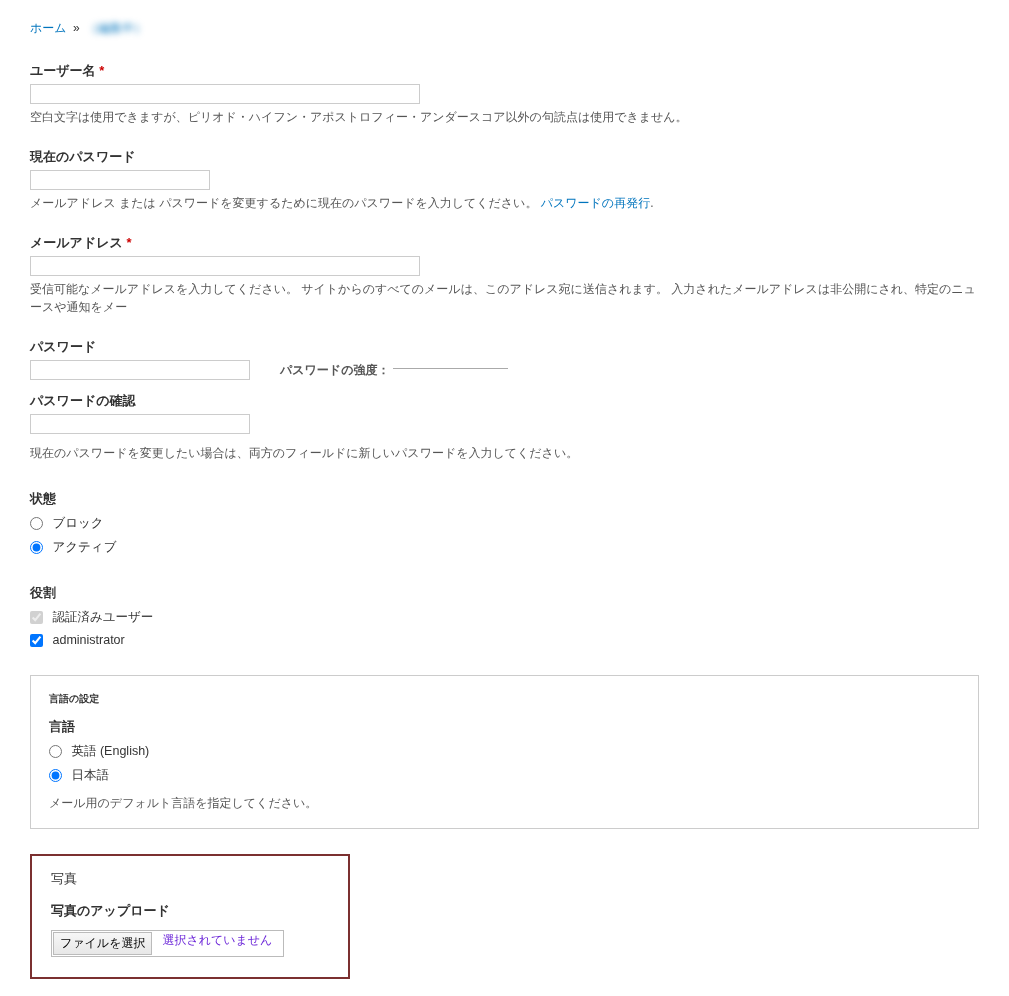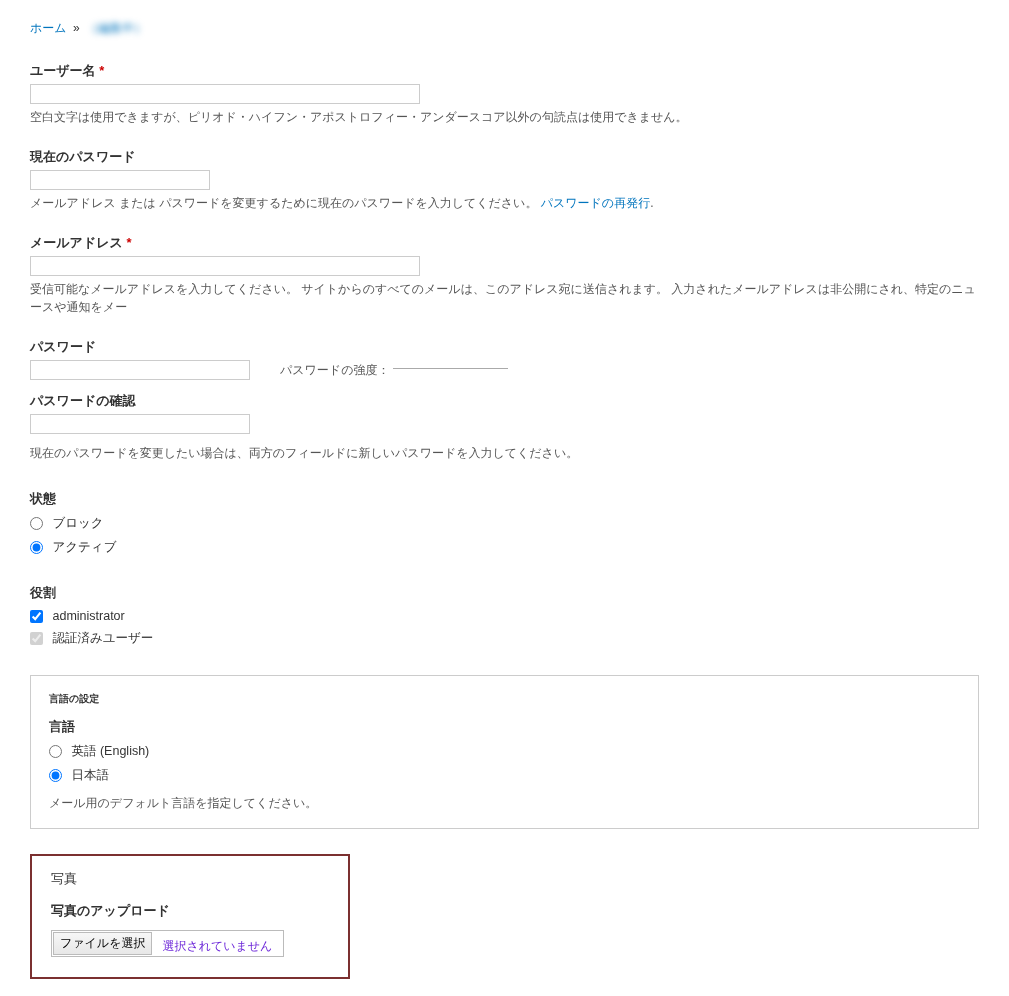--- a/index.html
+++ b/index.html
@@ -35,21 +35,21 @@
     .text-input.short { width: 180px; }
     .text-input.medium { width: 220px; }
     .description {
       font-size: 12px;
       color: #555;
       margin-top: 4px;
       line-height: 1.5;
     }
     .link { color: #0074bd; text-decoration: none; }
     .pw-row { display: flex; align-items: center; }
-    .pw-strength-block { margin-left: 30px; font-size: 12px; color: #555; }
+    .pw-strength-block { margin-left: 30px; font-size: 12px; color: #555; font-weight: bold; }
     .strength-bar {
       display: inline-block;
       width: 115px;
       height: 1px;
       background: #aaa;
       vertical-align: middle;
       margin-left: 4px;
       position:relative;
       top:-2px;
     }
@@ -83,21 +83,21 @@
       width: 320px;
     }
     .photo-box .title {
       font-size: 13px;
       margin-bottom: 14px;
       display:block;
     }
     .file-row {
       border: 1px solid #bbb;
       display: inline-flex;
-      align-items: flex-end;
+      align-items: flex-start;
       padding: 1px;
       margin-top: 4px;
       font-size: 12px;
     }
     .file-btn {
       background: linear-gradient(#f7f7f7,#e7e7e7);
       border: 1px solid #bbb;
       font-size: 12px;
       padding: 2px 6px;
       cursor: pointer;
@@ -168,26 +168,26 @@
   </div>
   <div class="radio-row">
     <input type="radio" name="status" checked="" style="">
     <span>アクティブ</span>
   </div>
 </div>
 
 <div class="group">
   <span class="section-label">役割</span>
   <div class="checkbox-row">
+    <input type="checkbox" checked="" disabled="" style="">
+    <span>認証済みユーザー</span>
+  </div>
+  <div class="checkbox-row">
     <input type="checkbox" checked="" style="">
     <span>administrator</span>
-  </div>
-  <div class="checkbox-row">
-    <input type="checkbox" checked="" disabled="" style="">
-    <span>認証済みユーザー</span>
   </div>
 </div>
 
 <div class="fieldset">
   <span class="fieldset-legend">言語の設定</span>
   <span class="section-label">言語</span>
   <div class="radio-row">
     <input type="radio" name="lang" style="">
     <span>英語 (English)</span>
   </div>

